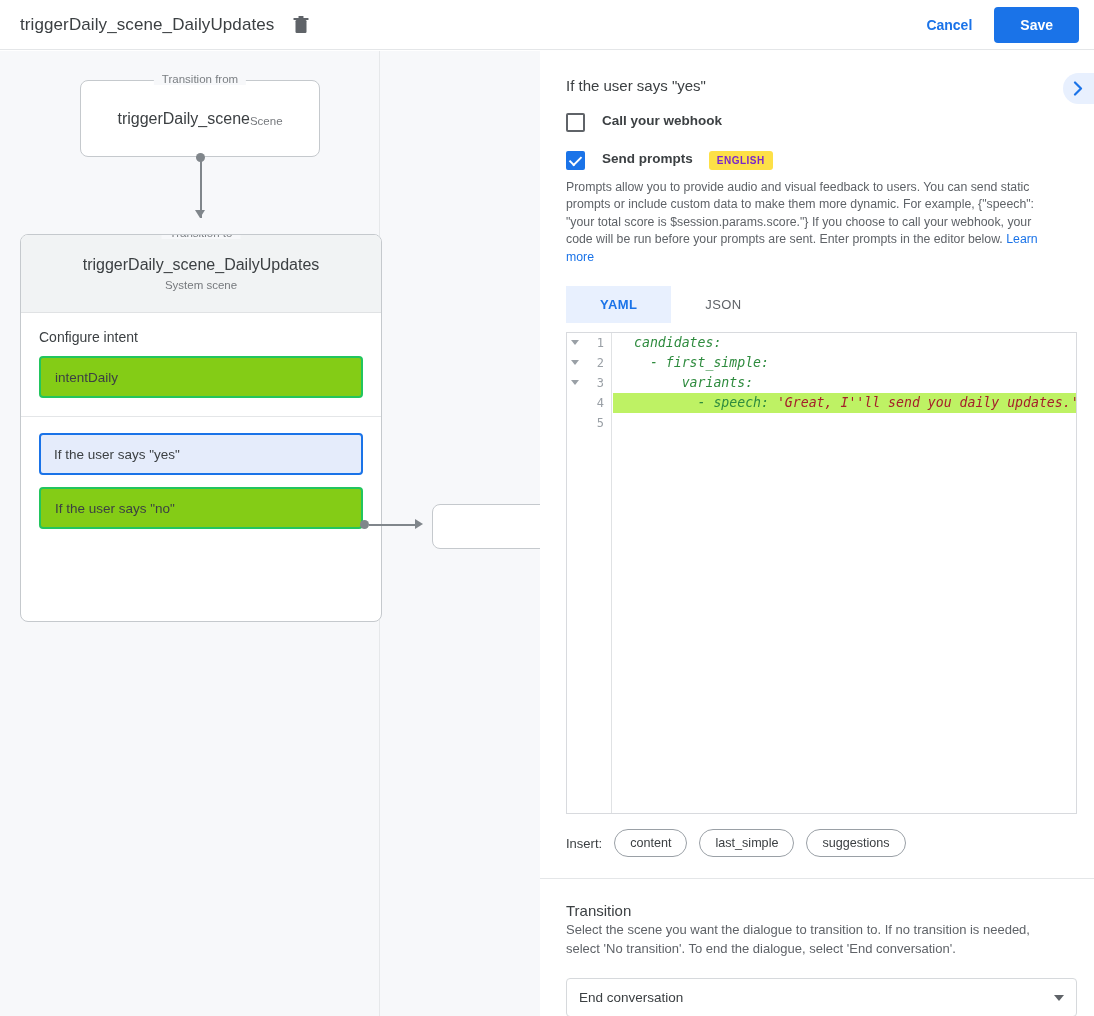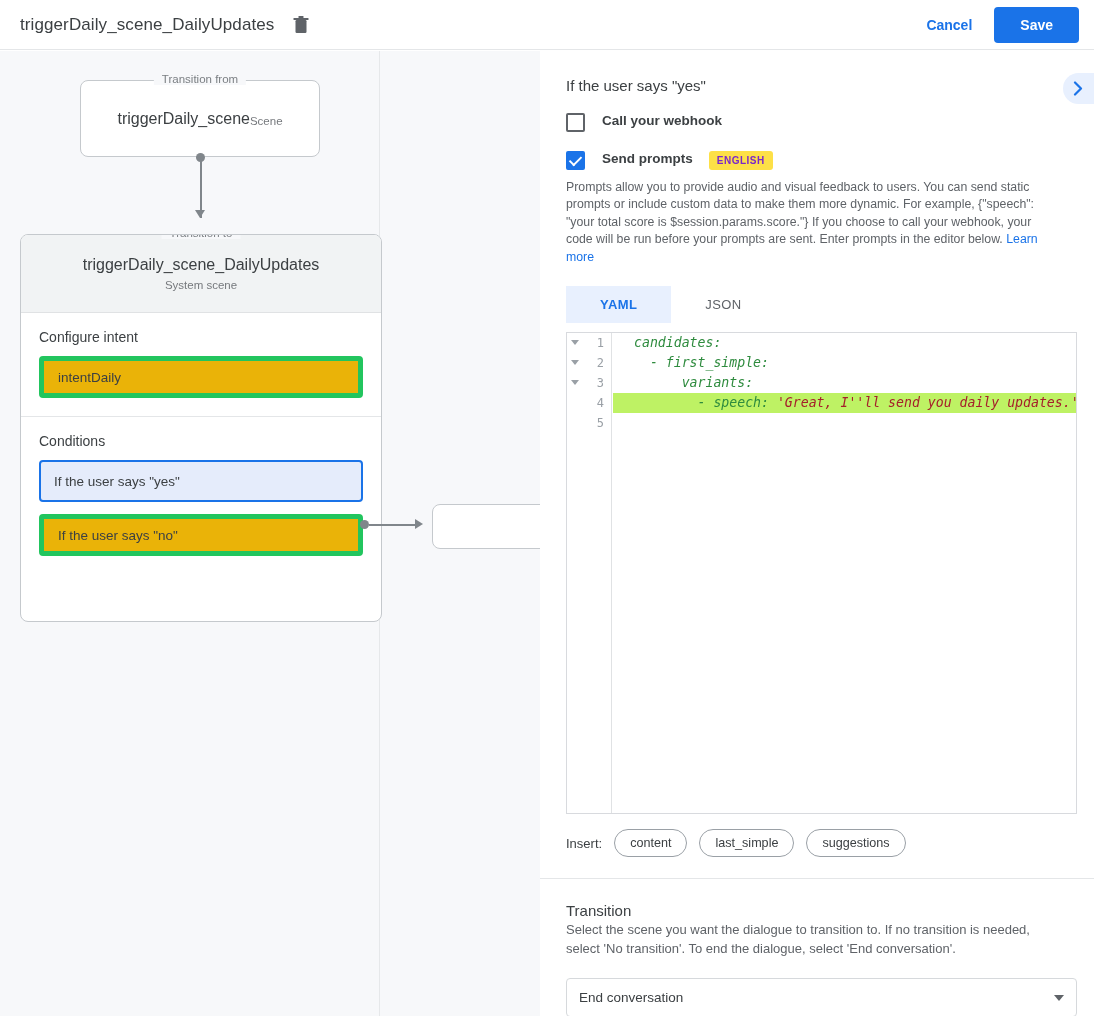--- a/index.html
+++ b/index.html
@@ -92,24 +92,24 @@
     border-bottom: 1px solid #e0e2e4;
     display: flex; flex-direction: column; align-items: center;
     justify-content: center;
   }
   .section {
     padding: 16px 18px 18px 18px;
   }
   .section + .section { border-top: 1px solid #e4e6e8; }
   .section-label { font-size: 14px; color: #3c4043; margin-bottom: 11px; }
   .pill-field {
-    border: 5px solid #22c55e; border-radius: 4px;
+    border: 2px solid #22c55e; border-radius: 4px;
     height: 42px; display: flex; align-items: center;
     padding: 0 14px; font-size: 13.5px; color: #3c4043;
-    background: #eab308; cursor: pointer;
+    background: #84cc16; cursor: pointer;
   }
   .pill-field.selected {
     background: #e5ecfb; border: 2px solid #1a73e8;
     padding: 0 13px;
   }
   .pill-field + .pill-field { margin-top: 12px; }
 
   
   .conn-dot-right {
     position: absolute; left: 360px; top: 469px;
@@ -292,21 +292,20 @@
       <div class="node-title">triggerDaily_scene_DailyUpdates</div>
       <div class="node-sub">System scene</div>
     </div>
 
     <div class="section">
       <div class="section-label">Configure intent</div>
       <div class="pill-field">intentDaily</div>
     </div>
 
     <div class="section">
-      <div class="section-label">Conditions</div>
       <div class="pill-field selected">If the user says "yes"</div>
       <div class="pill-field">If the user says "no"</div>
     </div>
   </div>
 
   <div class="conn-dot-right"></div>
   <div class="conn-line-h"></div>
   <div class="arrow-right"></div>
   <div class="ghost-node"></div>
 </div>

